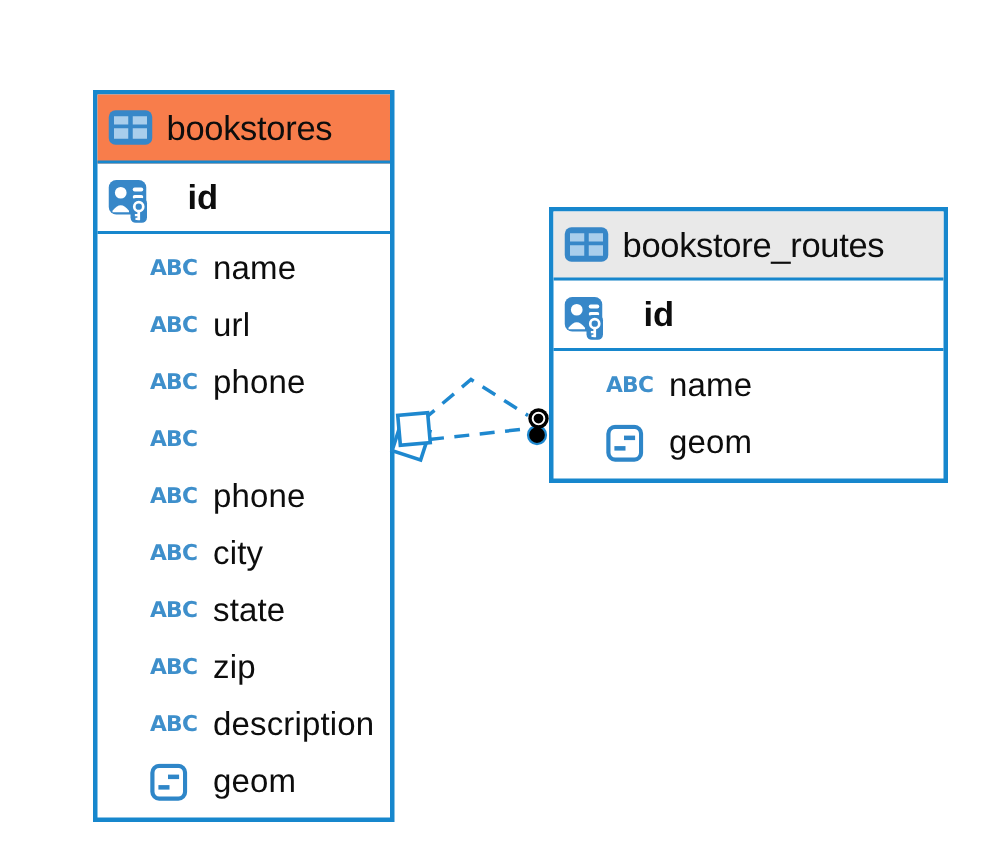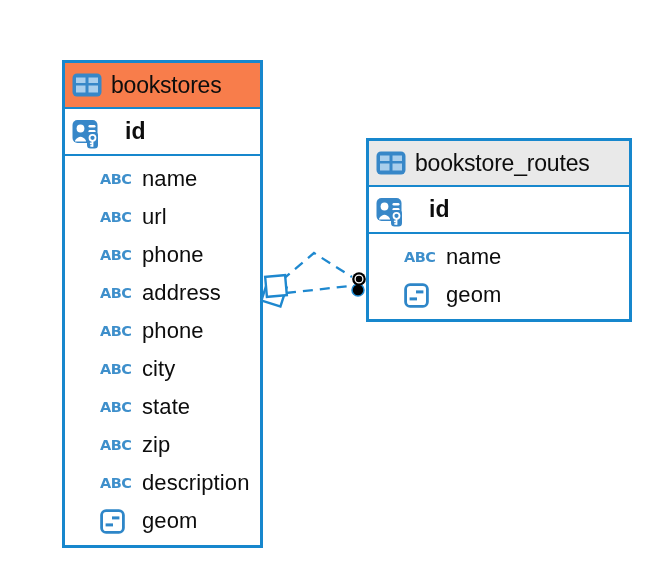--- a/index.html
+++ b/index.html
@@ -118,21 +118,20 @@
     <div class="colrow">
       <span class="icon-slot">
           <span class="abc">ABC</span>
         </span>
       <span>phone</span>
     </div>
     <div class="colrow">
       <span class="icon-slot">
           <span class="abc">ABC</span>
         </span>
-      <span>address</span>
     </div>
     <div class="colrow">
       <span class="icon-slot">
           <span class="abc">ABC</span>
         </span>
       <span>phone</span>
     </div>
     <div class="colrow">
       <span class="icon-slot">
           <span class="abc">ABC</span>

